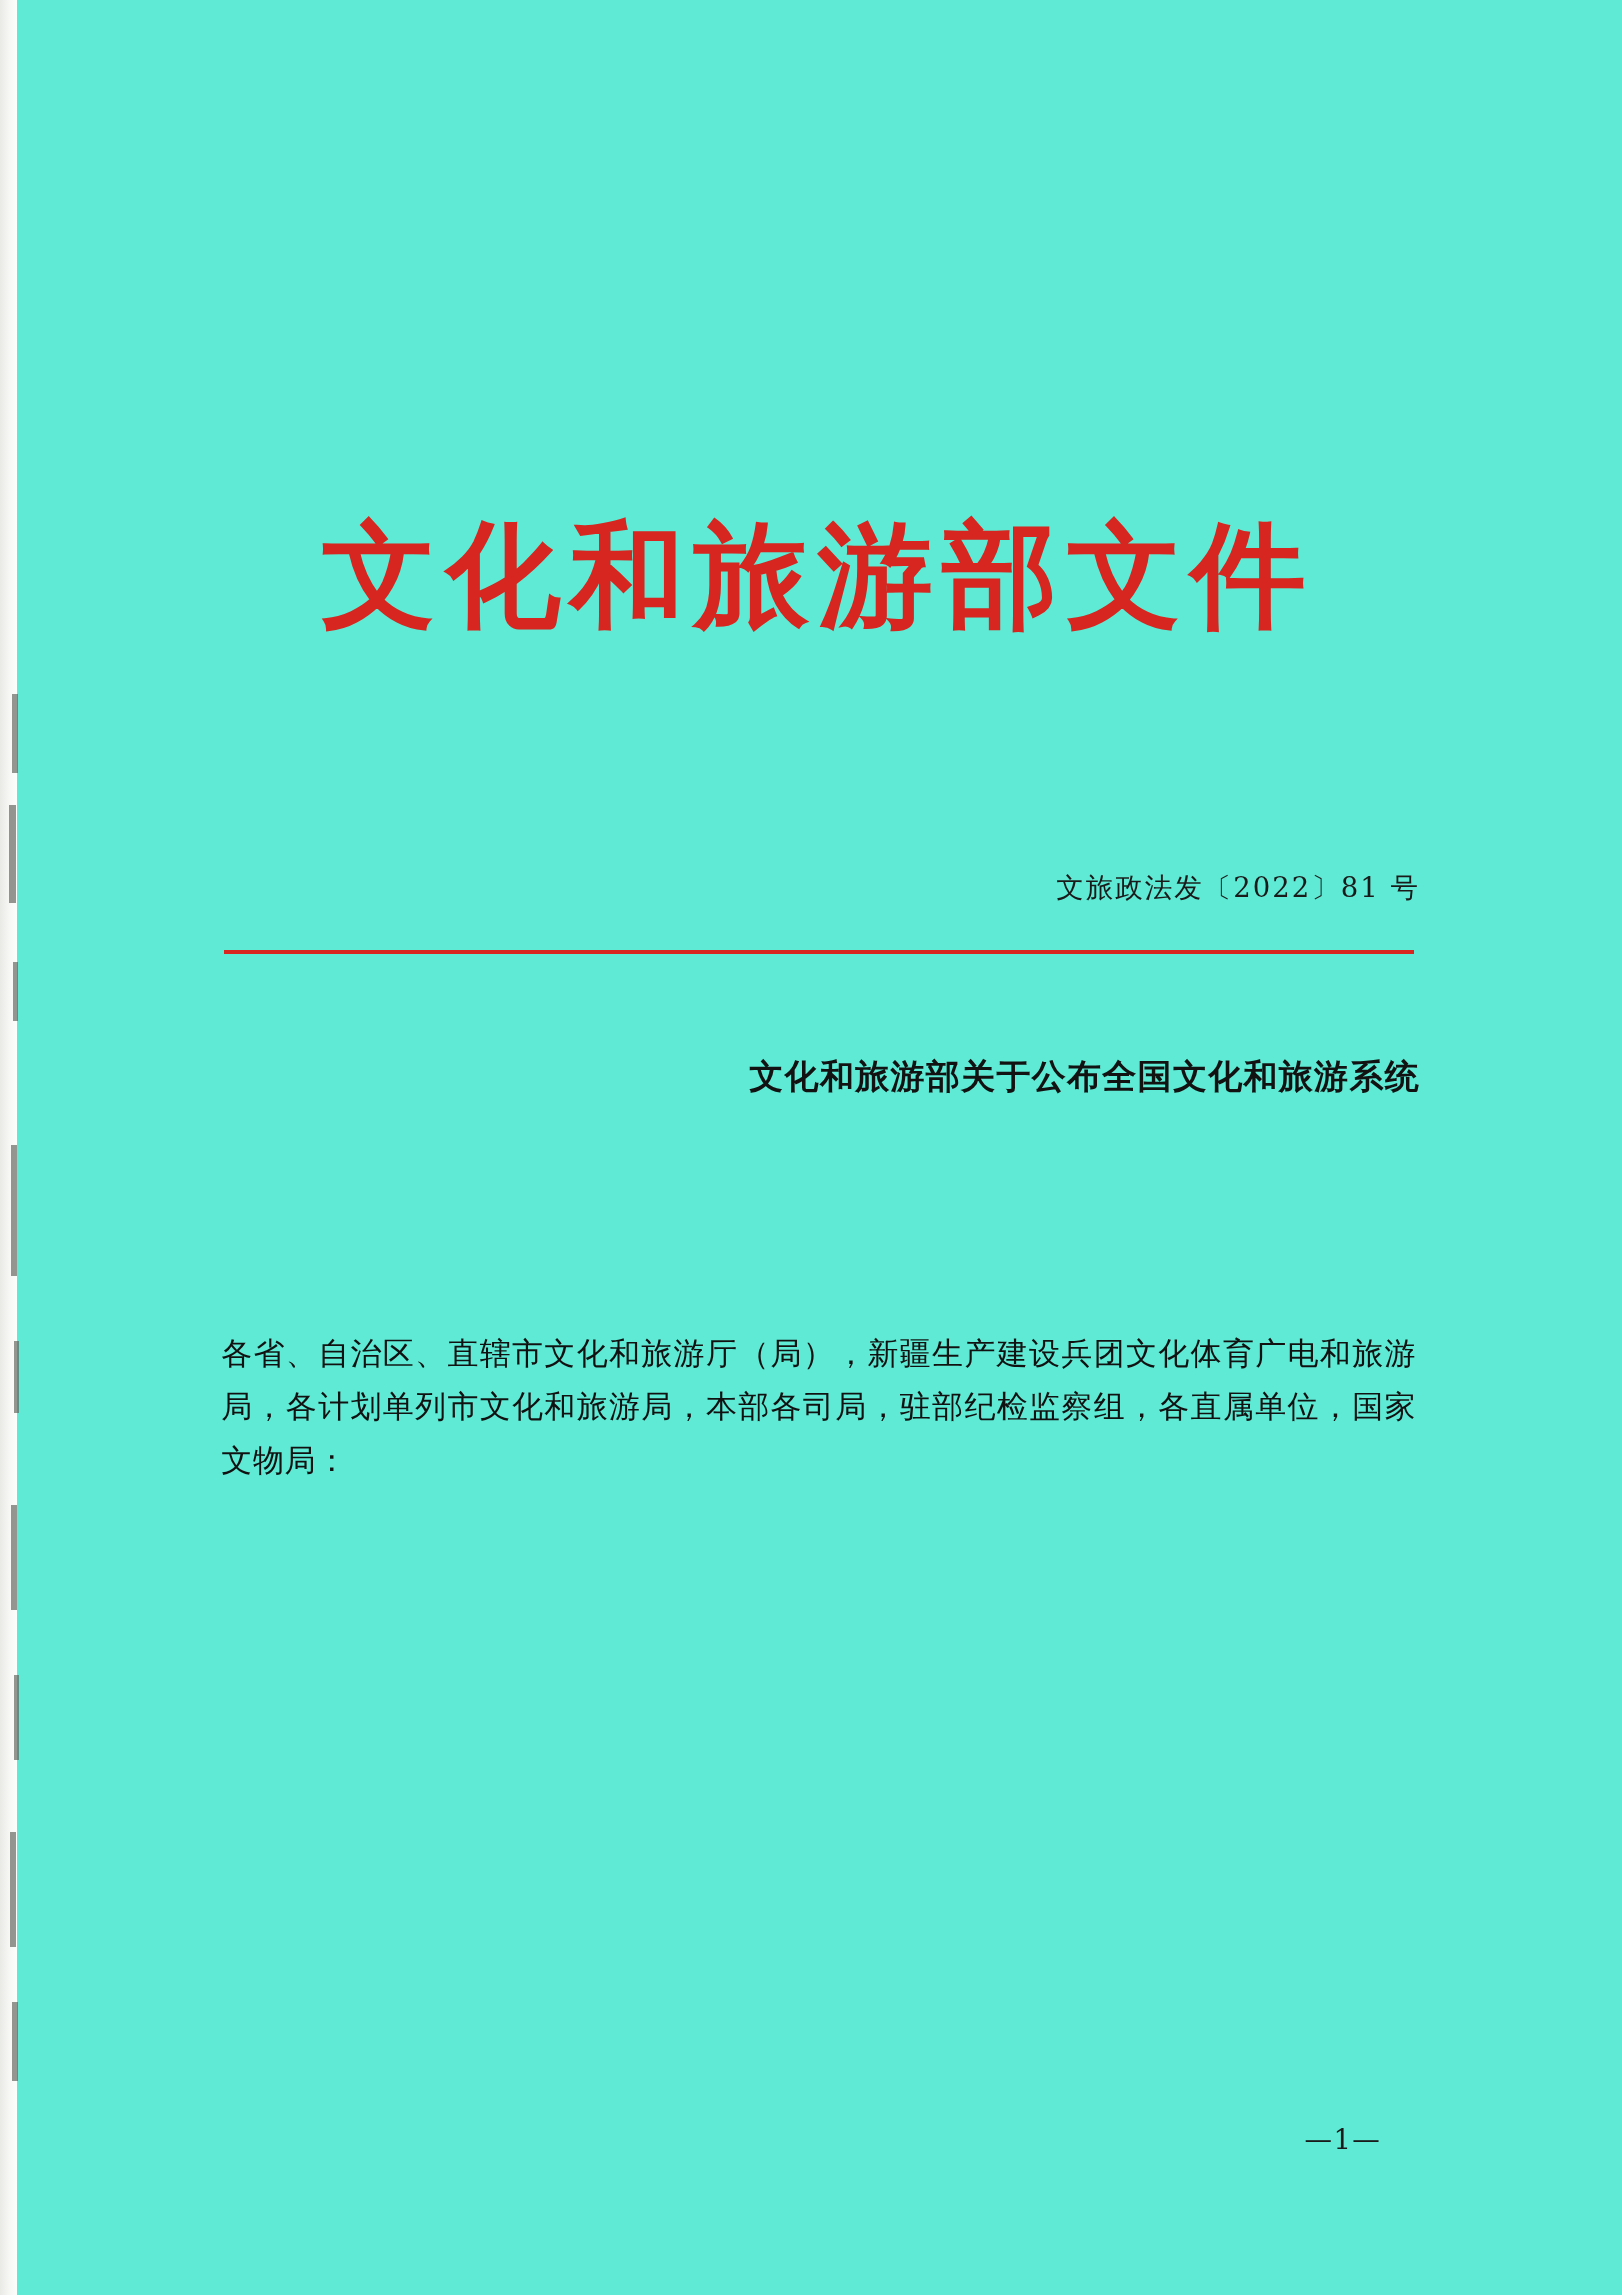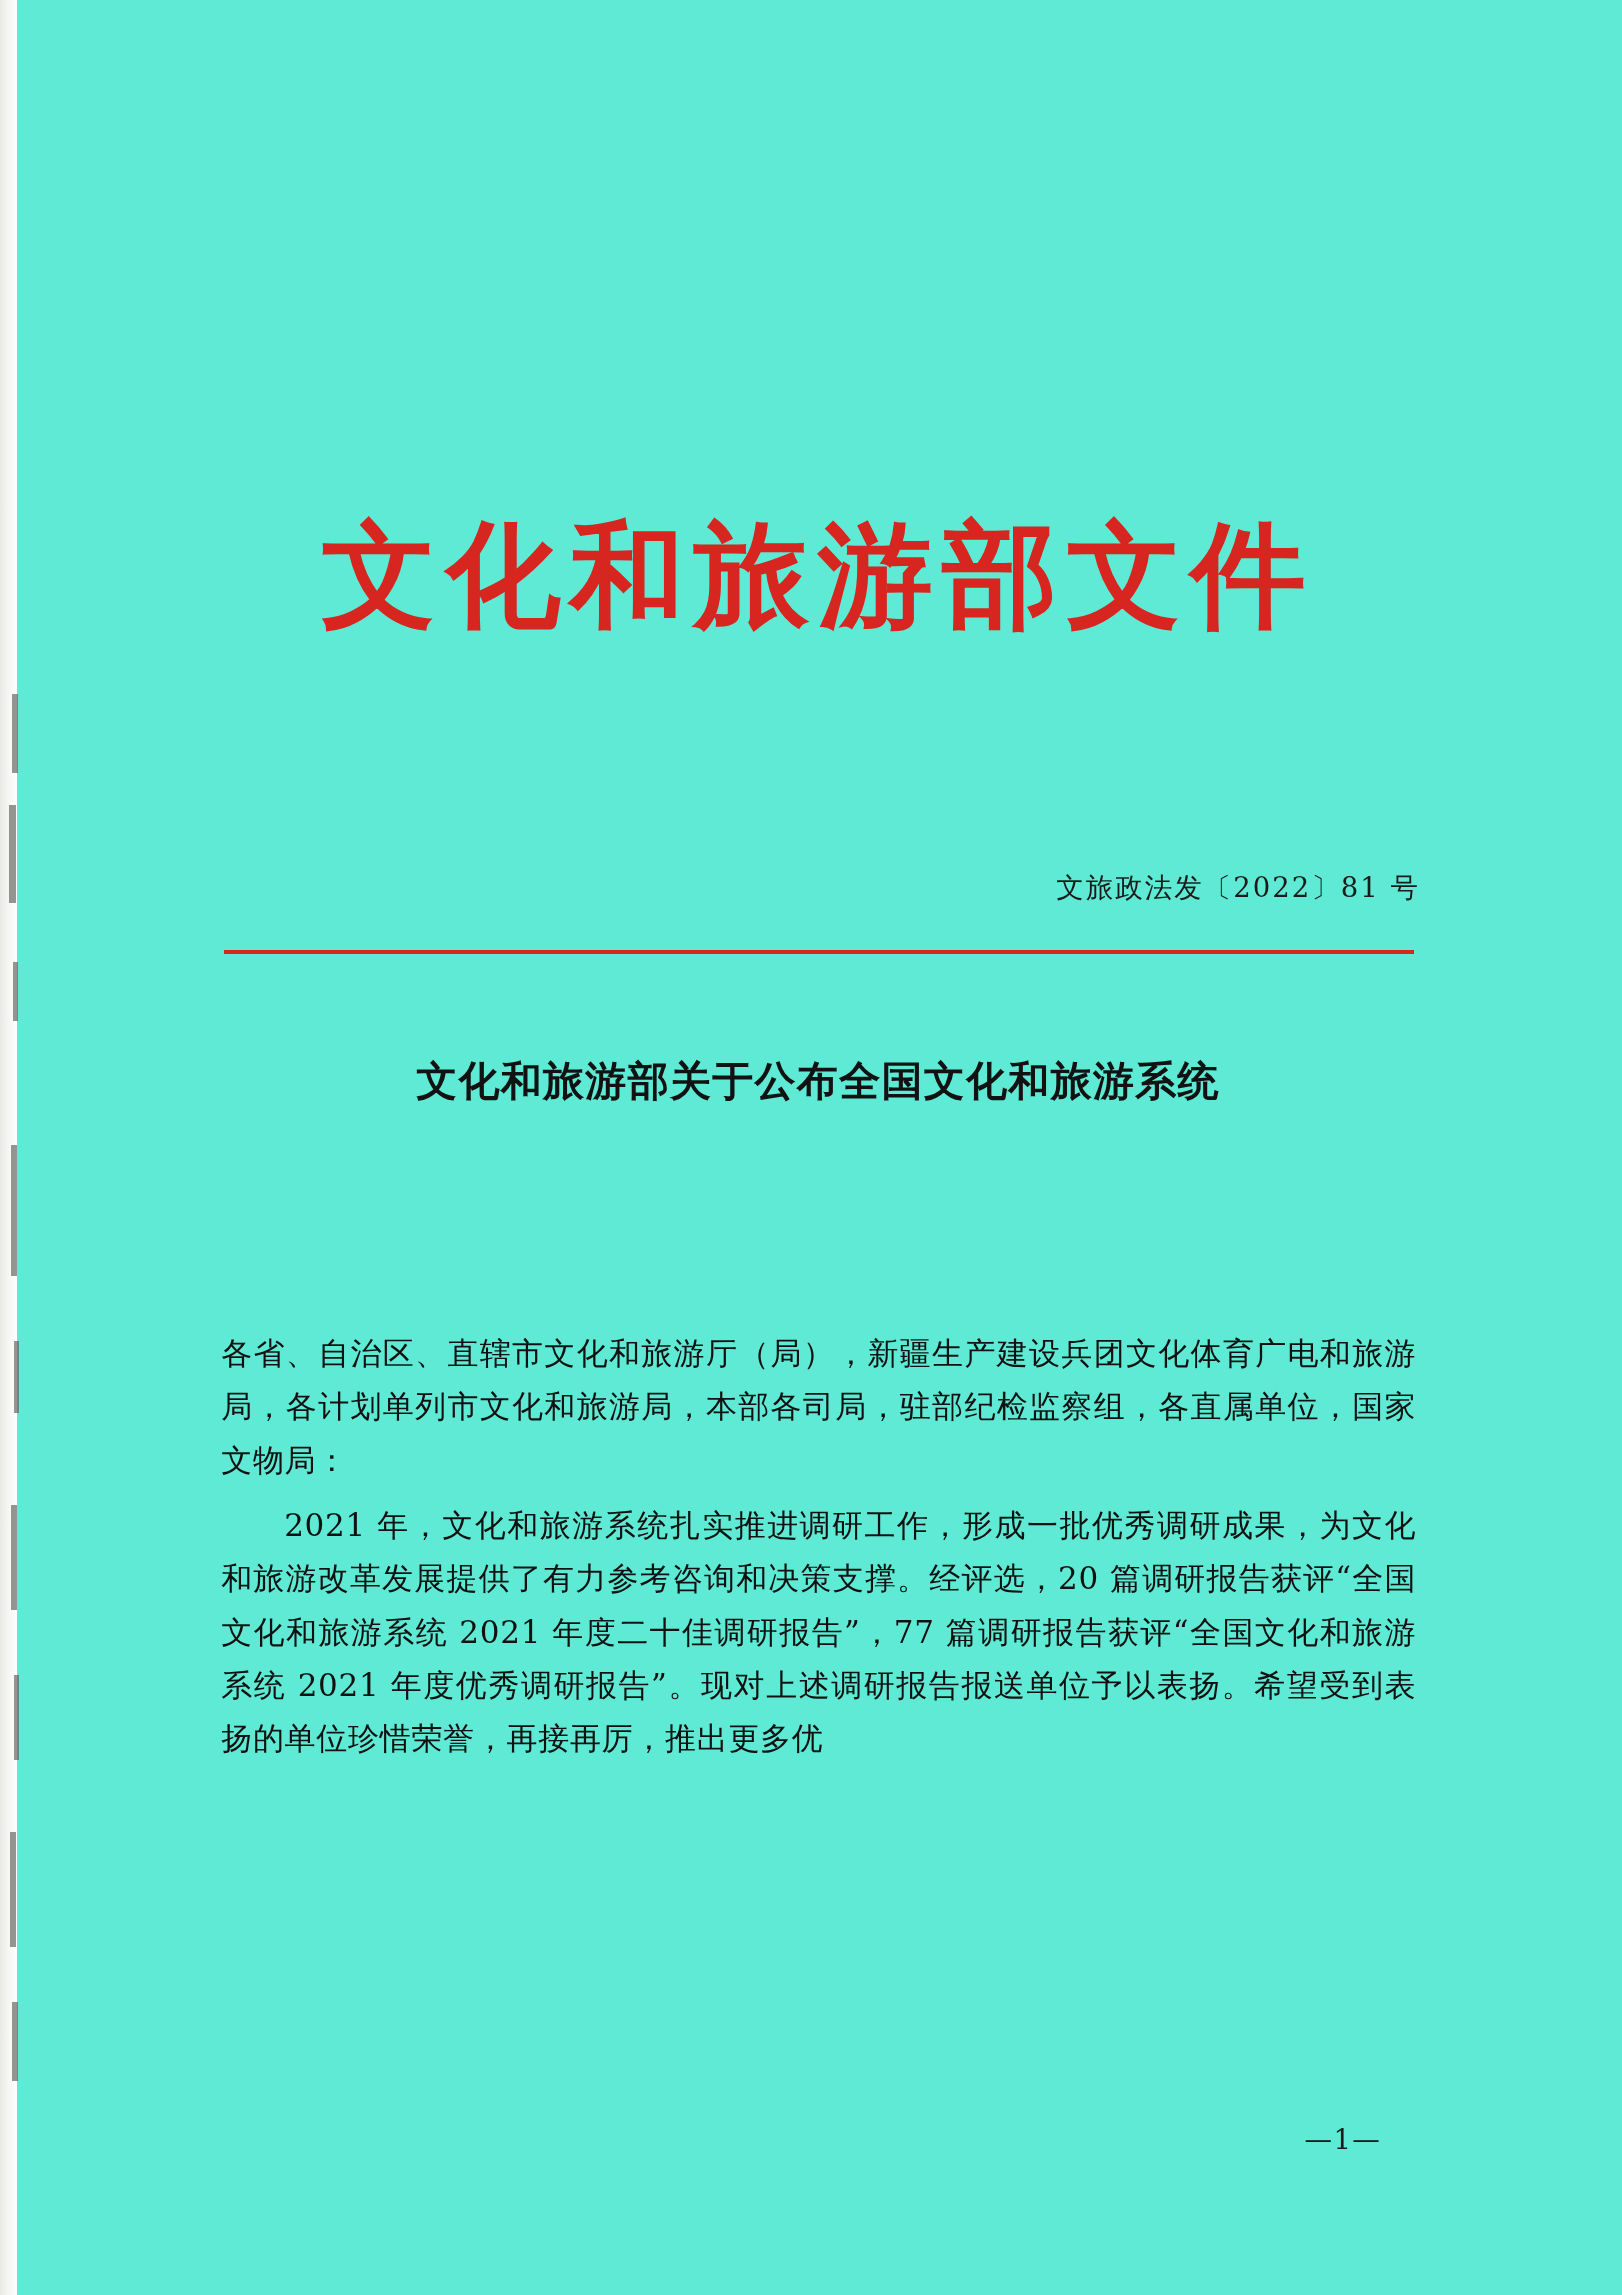--- a/index.html
+++ b/index.html
@@ -88,22 +88,22 @@
     height: 3.9px;
     background: #d7261f;
   }
 
   
   .title {
     position: absolute;
     left: 0;
     top: 1054px;
     width: 1204px;
-    text-align: center;
-    font-size: 41px;
+    text-align: right;
+    font-size: 34px;
     font-weight: 700;
     line-height: 1.35;
     letter-spacing: 1.3px;
     color: #121212;
     font-family: "DejaVu Serif", "Liberation Serif", serif;
   }
   .title .line2 { display: block; }
 
   
   .body-text {
@@ -164,20 +164,19 @@
     <div class="doc-number">文旅政法发〔2022〕81 号</div>
 
     <div class="red-rule"></div>
 
     <div class="title">
       <span class="line1">文化和旅游部关于公布全国文化和旅游系统</span>
     </div>
 
     <div class="body-text">
       <p>各省、自治区、直辖市文化和旅游厅（局），新疆生产建设兵团文化体育广电和旅游局，各计划单列市文化和旅游局，本部各司局，驻部纪检监察组，各直属单位，国家文物局：</p>
-      <p class="indent">2021 年，文化和旅游系统扎实推进调研工作，形成一批优秀调研成果，为文化和旅游改革发展提供了有力参考咨询和决策支撑。经评选，20 篇调研报告获评“全国文化和旅游系统 2021 年度二十佳调研报告”，77 篇调研报告获评“全国文化和旅游系统 2021 年度优秀调研报告”。现对上述调研报告报送单位予以表扬。希望受到表扬的单位珍惜荣誉，再接再厉，推出更多优</p>
     </div>
 
     <div class="page-number">—1—</div>
 
   </div>
 </div>
 
 
 </body></html>

